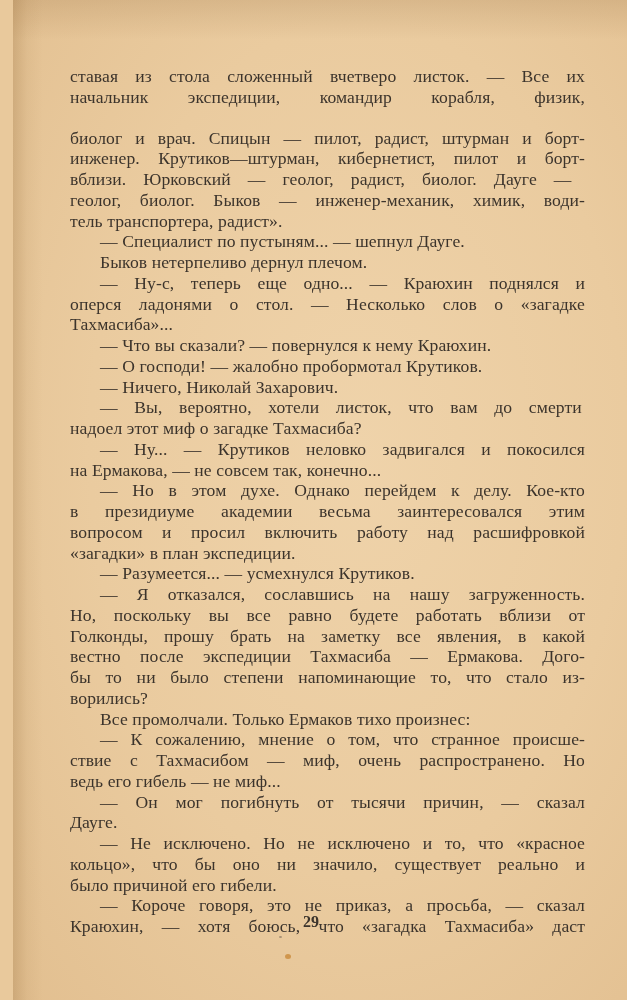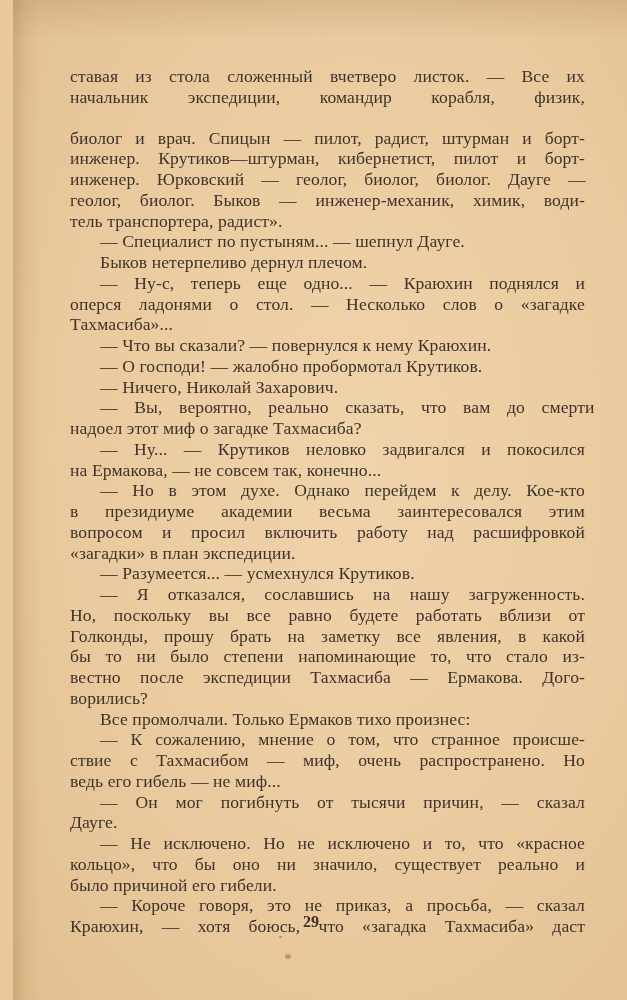--- a/index.html
+++ b/index.html
@@ -66,45 +66,45 @@
   </style>
 </head>
 <body>
 
 <div class="page">
   <div class="text-block" id="text-block">
       <span class="line" style="white-space: nowrap; word-spacing: 12.6895px; text-align: left; text-align-last: left;">ставая из стола сложенный вчетверо листок. — Все их</span>
       <span class="line" style="white-space: nowrap; word-spacing: 34.832px; text-align: left; text-align-last: left;">начальник экспедиции, командир корабля, физик,</span>
       <span class="line" style="white-space: nowrap; word-spacing: 8.47396px; text-align: left; text-align-last: left; margin-top: 20px;">биолог и врач. Спицын — пилот, радист, штурман и борт-</span>
       <span class="line" style="white-space: nowrap; word-spacing: 13.975px; text-align: left; text-align-last: left;">инженер. Крутиков—штурман, кибернетист, пилот и борт-</span>
-      <span class="line" style="white-space: nowrap; word-spacing: 12.4799px; text-align: left; text-align-last: left;">инженер. Юрковский — геолог, биолог, биолог. Дауге —</span>
+      <span class="line" style="white-space: nowrap; word-spacing: 12.4799px; text-align: left; text-align-last: left;">вблизи. Юрковский — геолог, радист, биолог. Дауге —</span>
       <span class="line" style="white-space: nowrap; word-spacing: 14.1016px; text-align: left; text-align-last: left;">геолог, биолог. Быков — инженер-механик, химик, води-</span>
       <span class="line last">тель транспортера, радист».</span>
       <span class="line indent last">— Специалист по пустыням... — шепнул Дауге.</span>
       <span class="line indent last">Быков нетерпеливо дернул плечом.</span>
       <span class="line indent" style="white-space: nowrap; word-spacing: 12.0391px; text-align: left; text-align-last: left;">— Ну-с, теперь еще одно... — Краюхин поднялся и</span>
       <span class="line" style="white-space: nowrap; word-spacing: 13.002px; text-align: left; text-align-last: left;">оперся ладонями о стол. — Несколько слов о «загадке</span>
       <span class="line last">Тахмасиба»...</span>
       <span class="line indent last">— Что вы сказали? — повернулся к нему Краюхин.</span>
       <span class="line indent last">— О господи! — жалобно пробормотал Крутиков.</span>
       <span class="line indent last">— Ничего, Николай Захарович.</span>
-      <span class="line indent" style="white-space: nowrap; word-spacing: 12.0879px; text-align: left; text-align-last: left;">— Вы, вероятно, реально сказать, что вам до смерти</span>
+      <span class="line indent" style="white-space: nowrap; word-spacing: 12.0879px; text-align: left; text-align-last: left;">— Вы, вероятно, хотели листок, что вам до смерти</span>
       <span class="line last">надоел этот миф о загадке Тахмасиба?</span>
       <span class="line indent" style="white-space: nowrap; word-spacing: 11.8504px; text-align: center; text-align-last: left;">— Ну... — Крутиков неловко задвигался и покосился</span>
       <span class="line last">на Ермакова, — не совсем так, конечно...</span>
       <span class="line indent" style="white-space: nowrap; word-spacing: 10.0347px; text-align: left; text-align-last: left;">— Но в этом духе. Однако перейдем к делу. Кое-кто</span>
       <span class="line" style="white-space: nowrap; word-spacing: 22.0688px; text-align: left; text-align-last: left;">в президиуме академии весьма заинтересовался этим</span>
       <span class="line" style="white-space: nowrap; word-spacing: 14.9531px; text-align: left; text-align-last: left;">вопросом и просил включить работу над расшифровкой</span>
       <span class="line last">«загадки» в план экспедиции.</span>
       <span class="line indent last">— Разумеется... — усмехнулся Крутиков.</span>
       <span class="line indent" style="white-space: nowrap; word-spacing: 14.6615px; text-align: left; text-align-last: left;">— Я отказался, сославшись на нашу загруженность.</span>
       <span class="line" style="white-space: nowrap; word-spacing: 13.0137px; text-align: left; text-align-last: left;">Но, поскольку вы все равно будете работать вблизи от</span>
       <span class="line" style="white-space: nowrap; word-spacing: 11.6562px; text-align: left; text-align-last: left;">Голконды, прошу брать на заметку все явления, в какой</span>
+      <span class="line" style="white-space: nowrap; word-spacing: 14.8073px; text-align: left; text-align-last: left;">вестно после экспедиции Тахмасиба — Ермакова. Дого-</span>
       <span class="line" style="white-space: nowrap; word-spacing: 10.0938px; text-align: left; text-align-last: left;">бы то ни было степени напоминающие то, что стало из-</span>
-      <span class="line" style="white-space: nowrap; word-spacing: 14.8073px; text-align: left; text-align-last: left;">вестно после экспедиции Тахмасиба — Ермакова. Дого-</span>
       <span class="line last">ворились?</span>
       <span class="line indent last">Все промолчали. Только Ермаков тихо произнес:</span>
       <span class="line indent" style="white-space: nowrap; word-spacing: 8.30859px; text-align: left; text-align-last: left;">— К сожалению, мнение о том, что странное происше-</span>
       <span class="line" style="white-space: nowrap; word-spacing: 13.8504px; text-align: left; text-align-last: left;">ствие с Тахмасибом — миф, очень распространено. Но</span>
       <span class="line last">ведь его гибель — не миф...</span>
       <span class="line indent" style="white-space: nowrap; word-spacing: 13.2383px; text-align: left; text-align-last: left;">— Он мог погибнуть от тысячи причин, — сказал</span>
       <span class="line last">Дауге.</span>
       <span class="line indent" style="white-space: nowrap; word-spacing: 8.02431px; text-align: center; text-align-last: left;">— Не исключено. Но не исключено и то, что «красное</span>
       <span class="line" style="white-space: nowrap; word-spacing: 12.5137px; text-align: left; text-align-last: left;">кольцо», что бы оно ни значило, существует реально и</span>
       <span class="line last">было причиной его гибели.</span>

